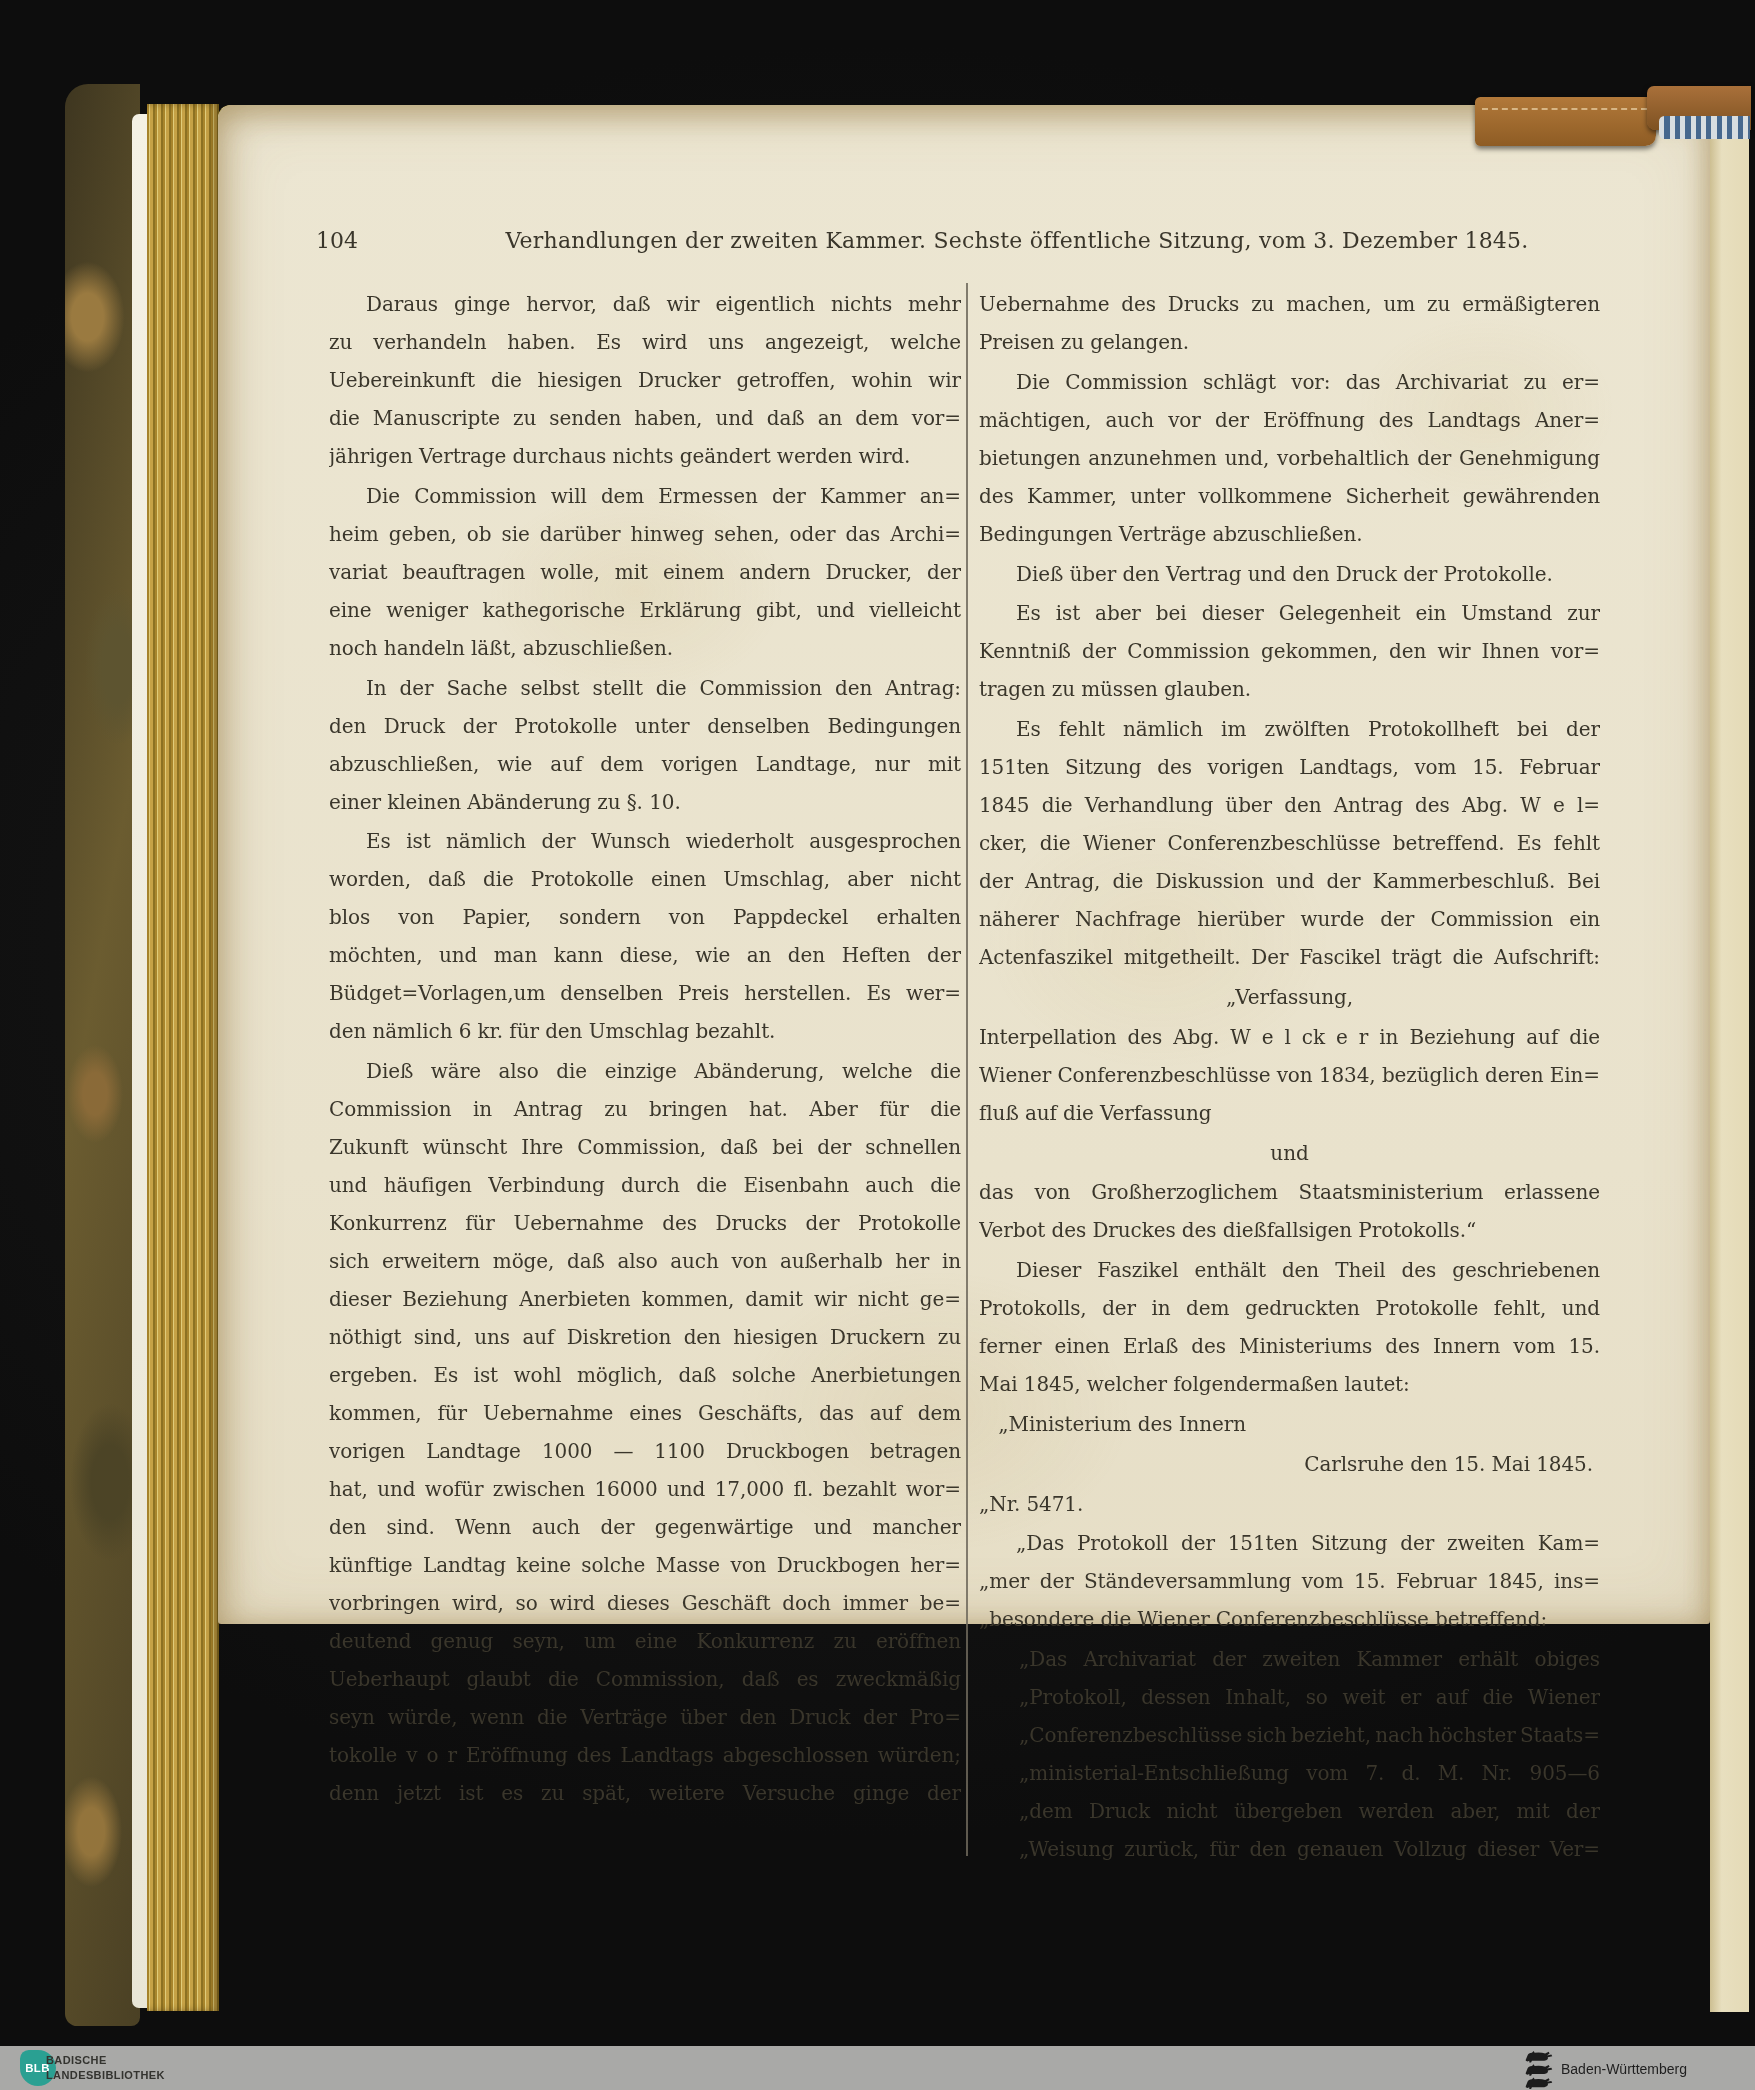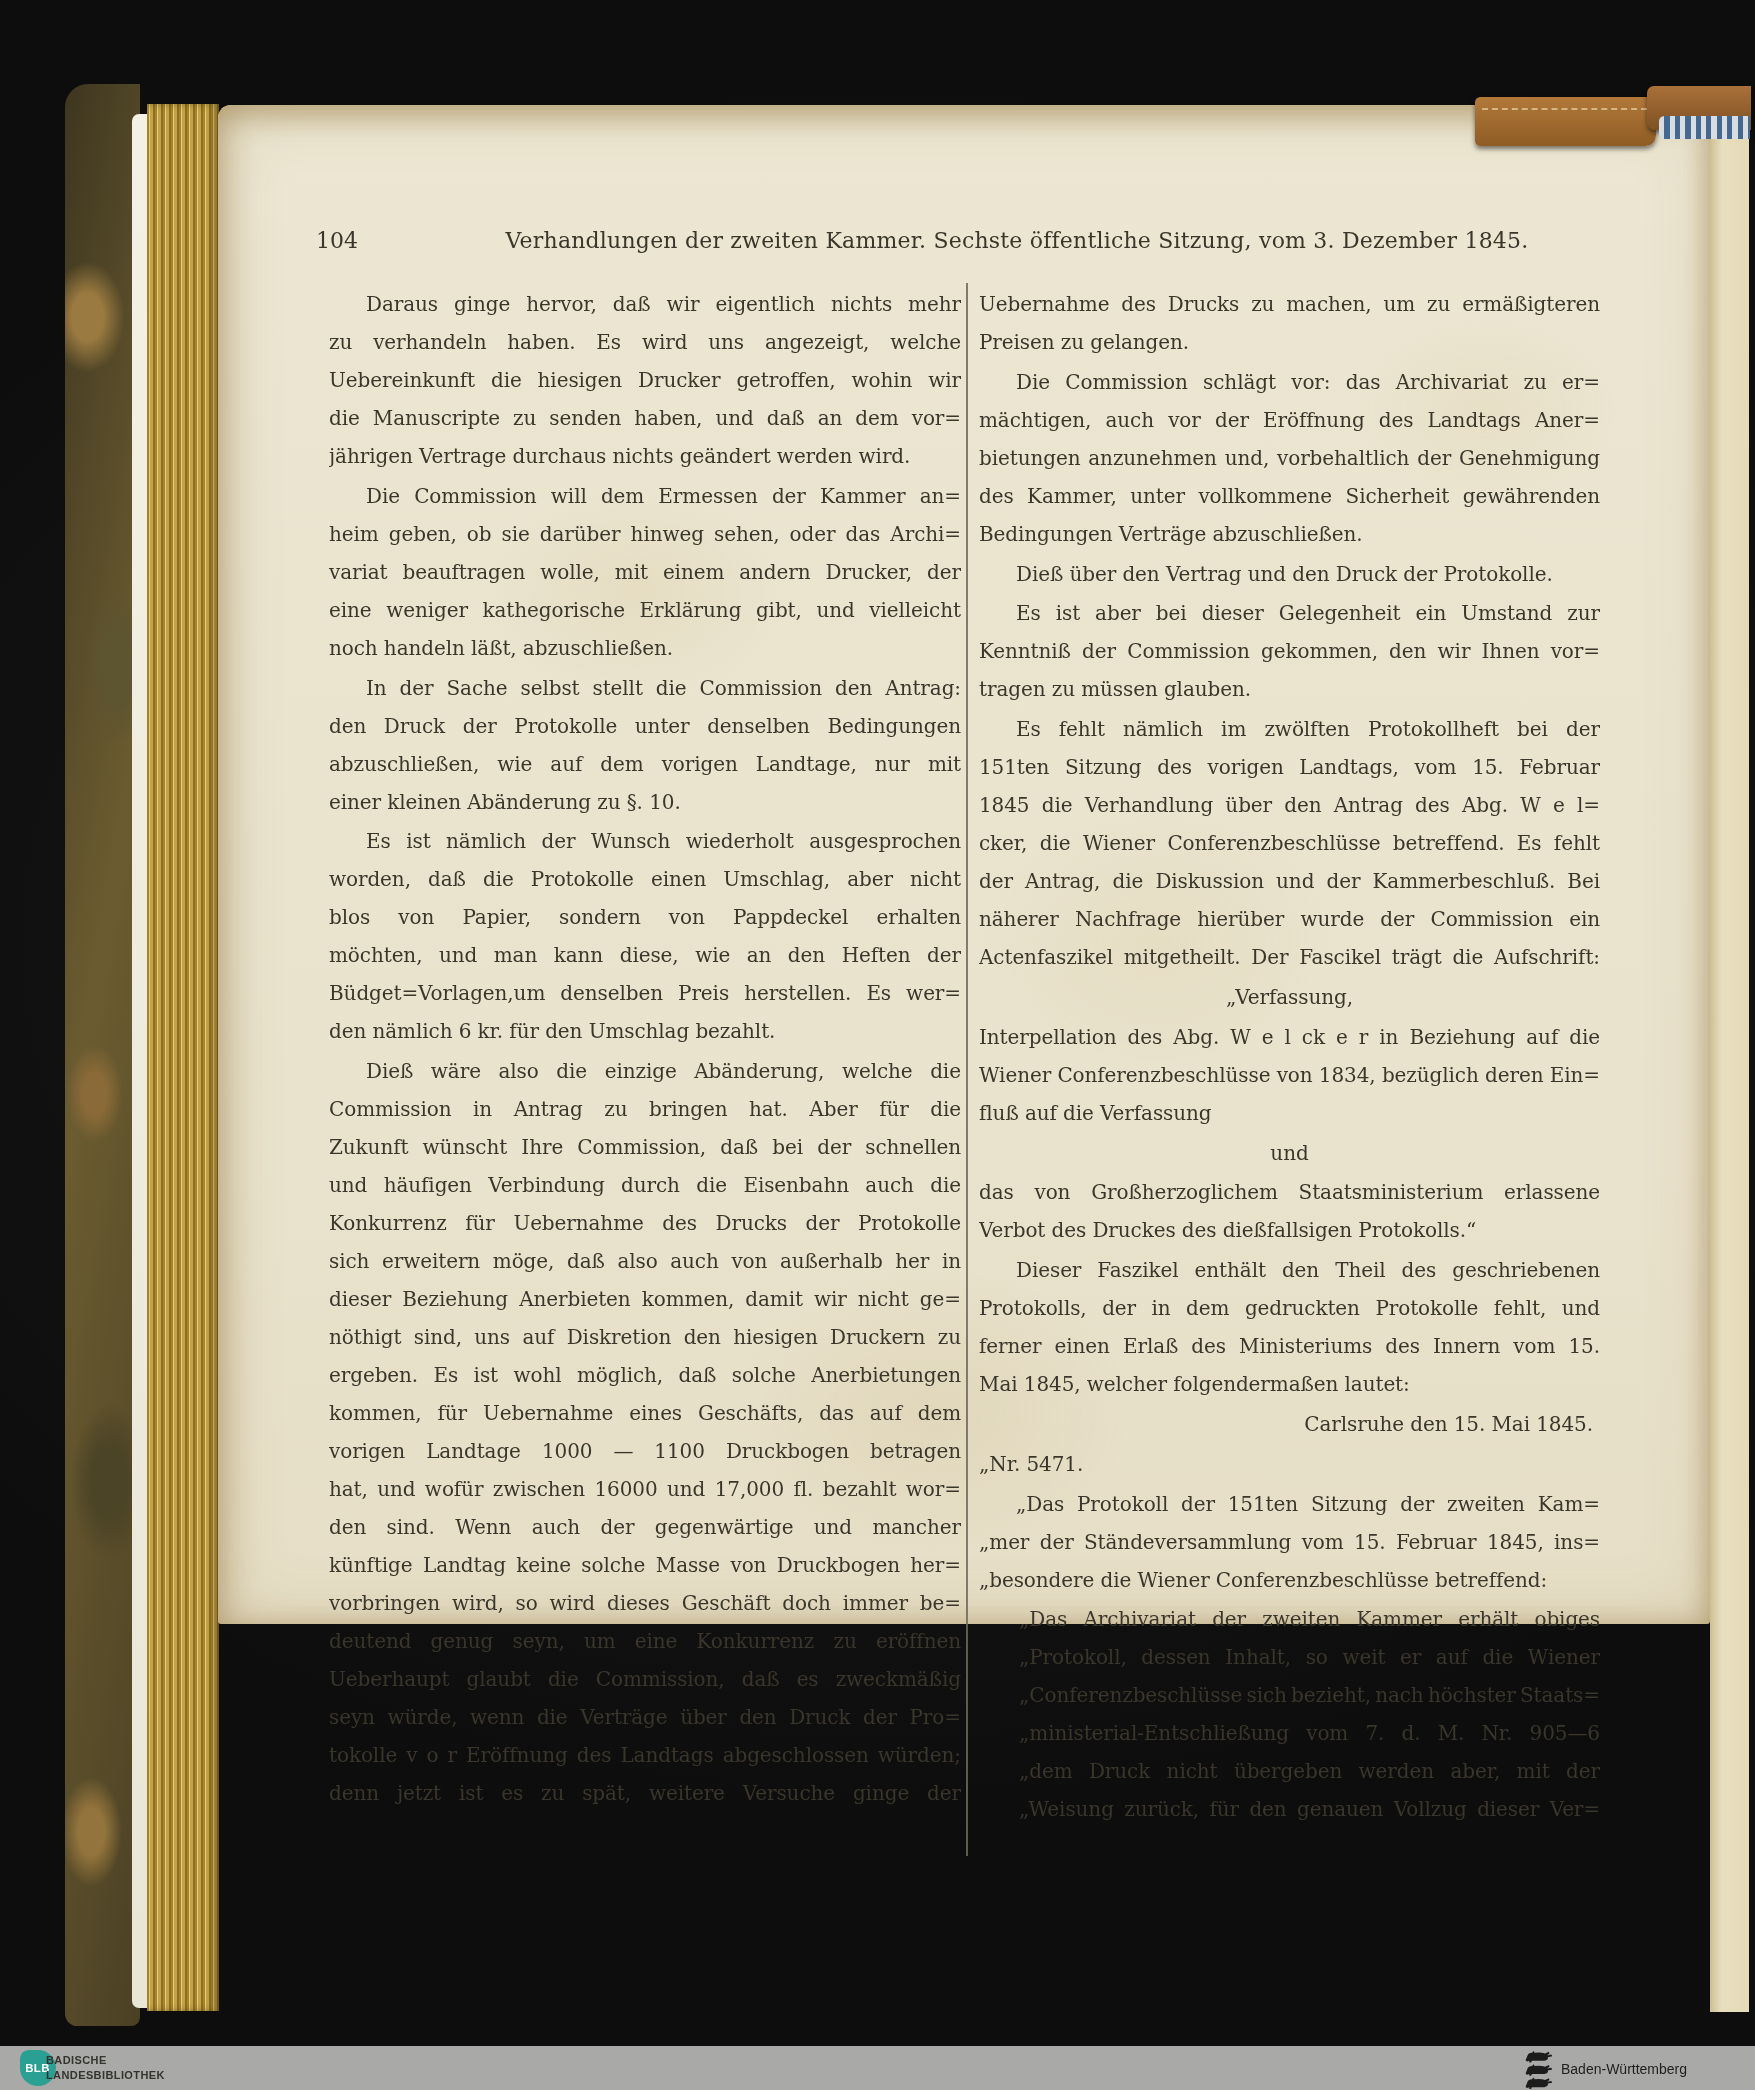--- a/index.html
+++ b/index.html
@@ -699,20 +699,23 @@
             <span>des</span>
             <span>Ministeriums</span>
             <span>des</span>
             <span>Innern</span>
             <span>vom</span>
             <span>15.</span>
           </div>
           <div class="ln left">Mai 1845, welcher folgendermaßen lautet:</div>
         </div>
         <div class="para">
+          <div class="ln left ind-sm">„Ministerium des Innern</div>
+        </div>
+        <div class="para">
           <div class="ln right">Carlsruhe den 15. Mai 1845.</div>
         </div>
         <div class="para">
           <div class="ln left">„Nr. 5471.</div>
         </div>
         <div class="para">
           <div class="ln just ind">
             <span>„Das</span>
             <span>Protokoll</span>
             <span>der</span>

